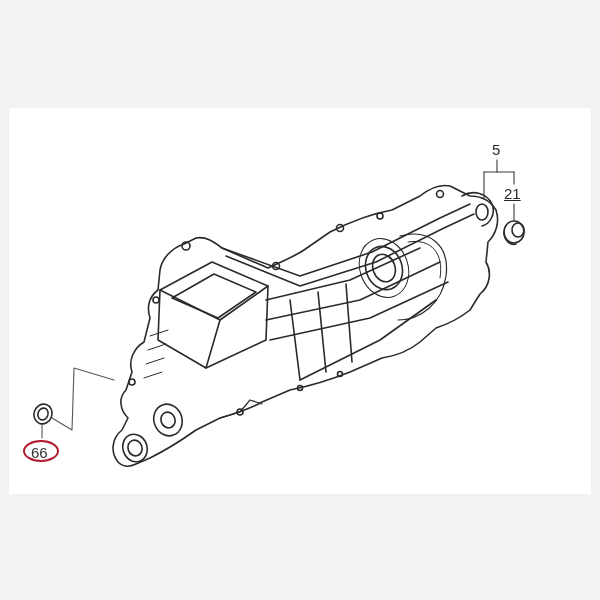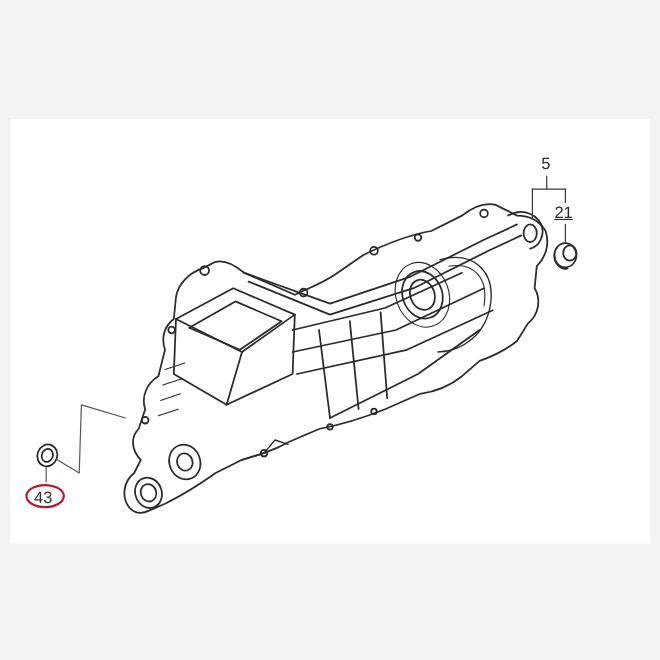--- a/index.html
+++ b/index.html
@@ -91,13 +91,13 @@
     <path d="M514,204 L514,220"></path>
 
     <path d="M42,425 L42,438" stroke="#555"></path>
     <path d="M52,418 L72,430 L74,368 L114,380" stroke="#555"></path>
   </g>
 </svg>
 
 <span class="callout callout-5">5</span>
 <span class="callout callout-21">21</span>
 <div class="red-ring"></div>
-<span class="callout callout-38">43</span>
+<span class="callout callout-38">66</span>
 
 </body></html>

